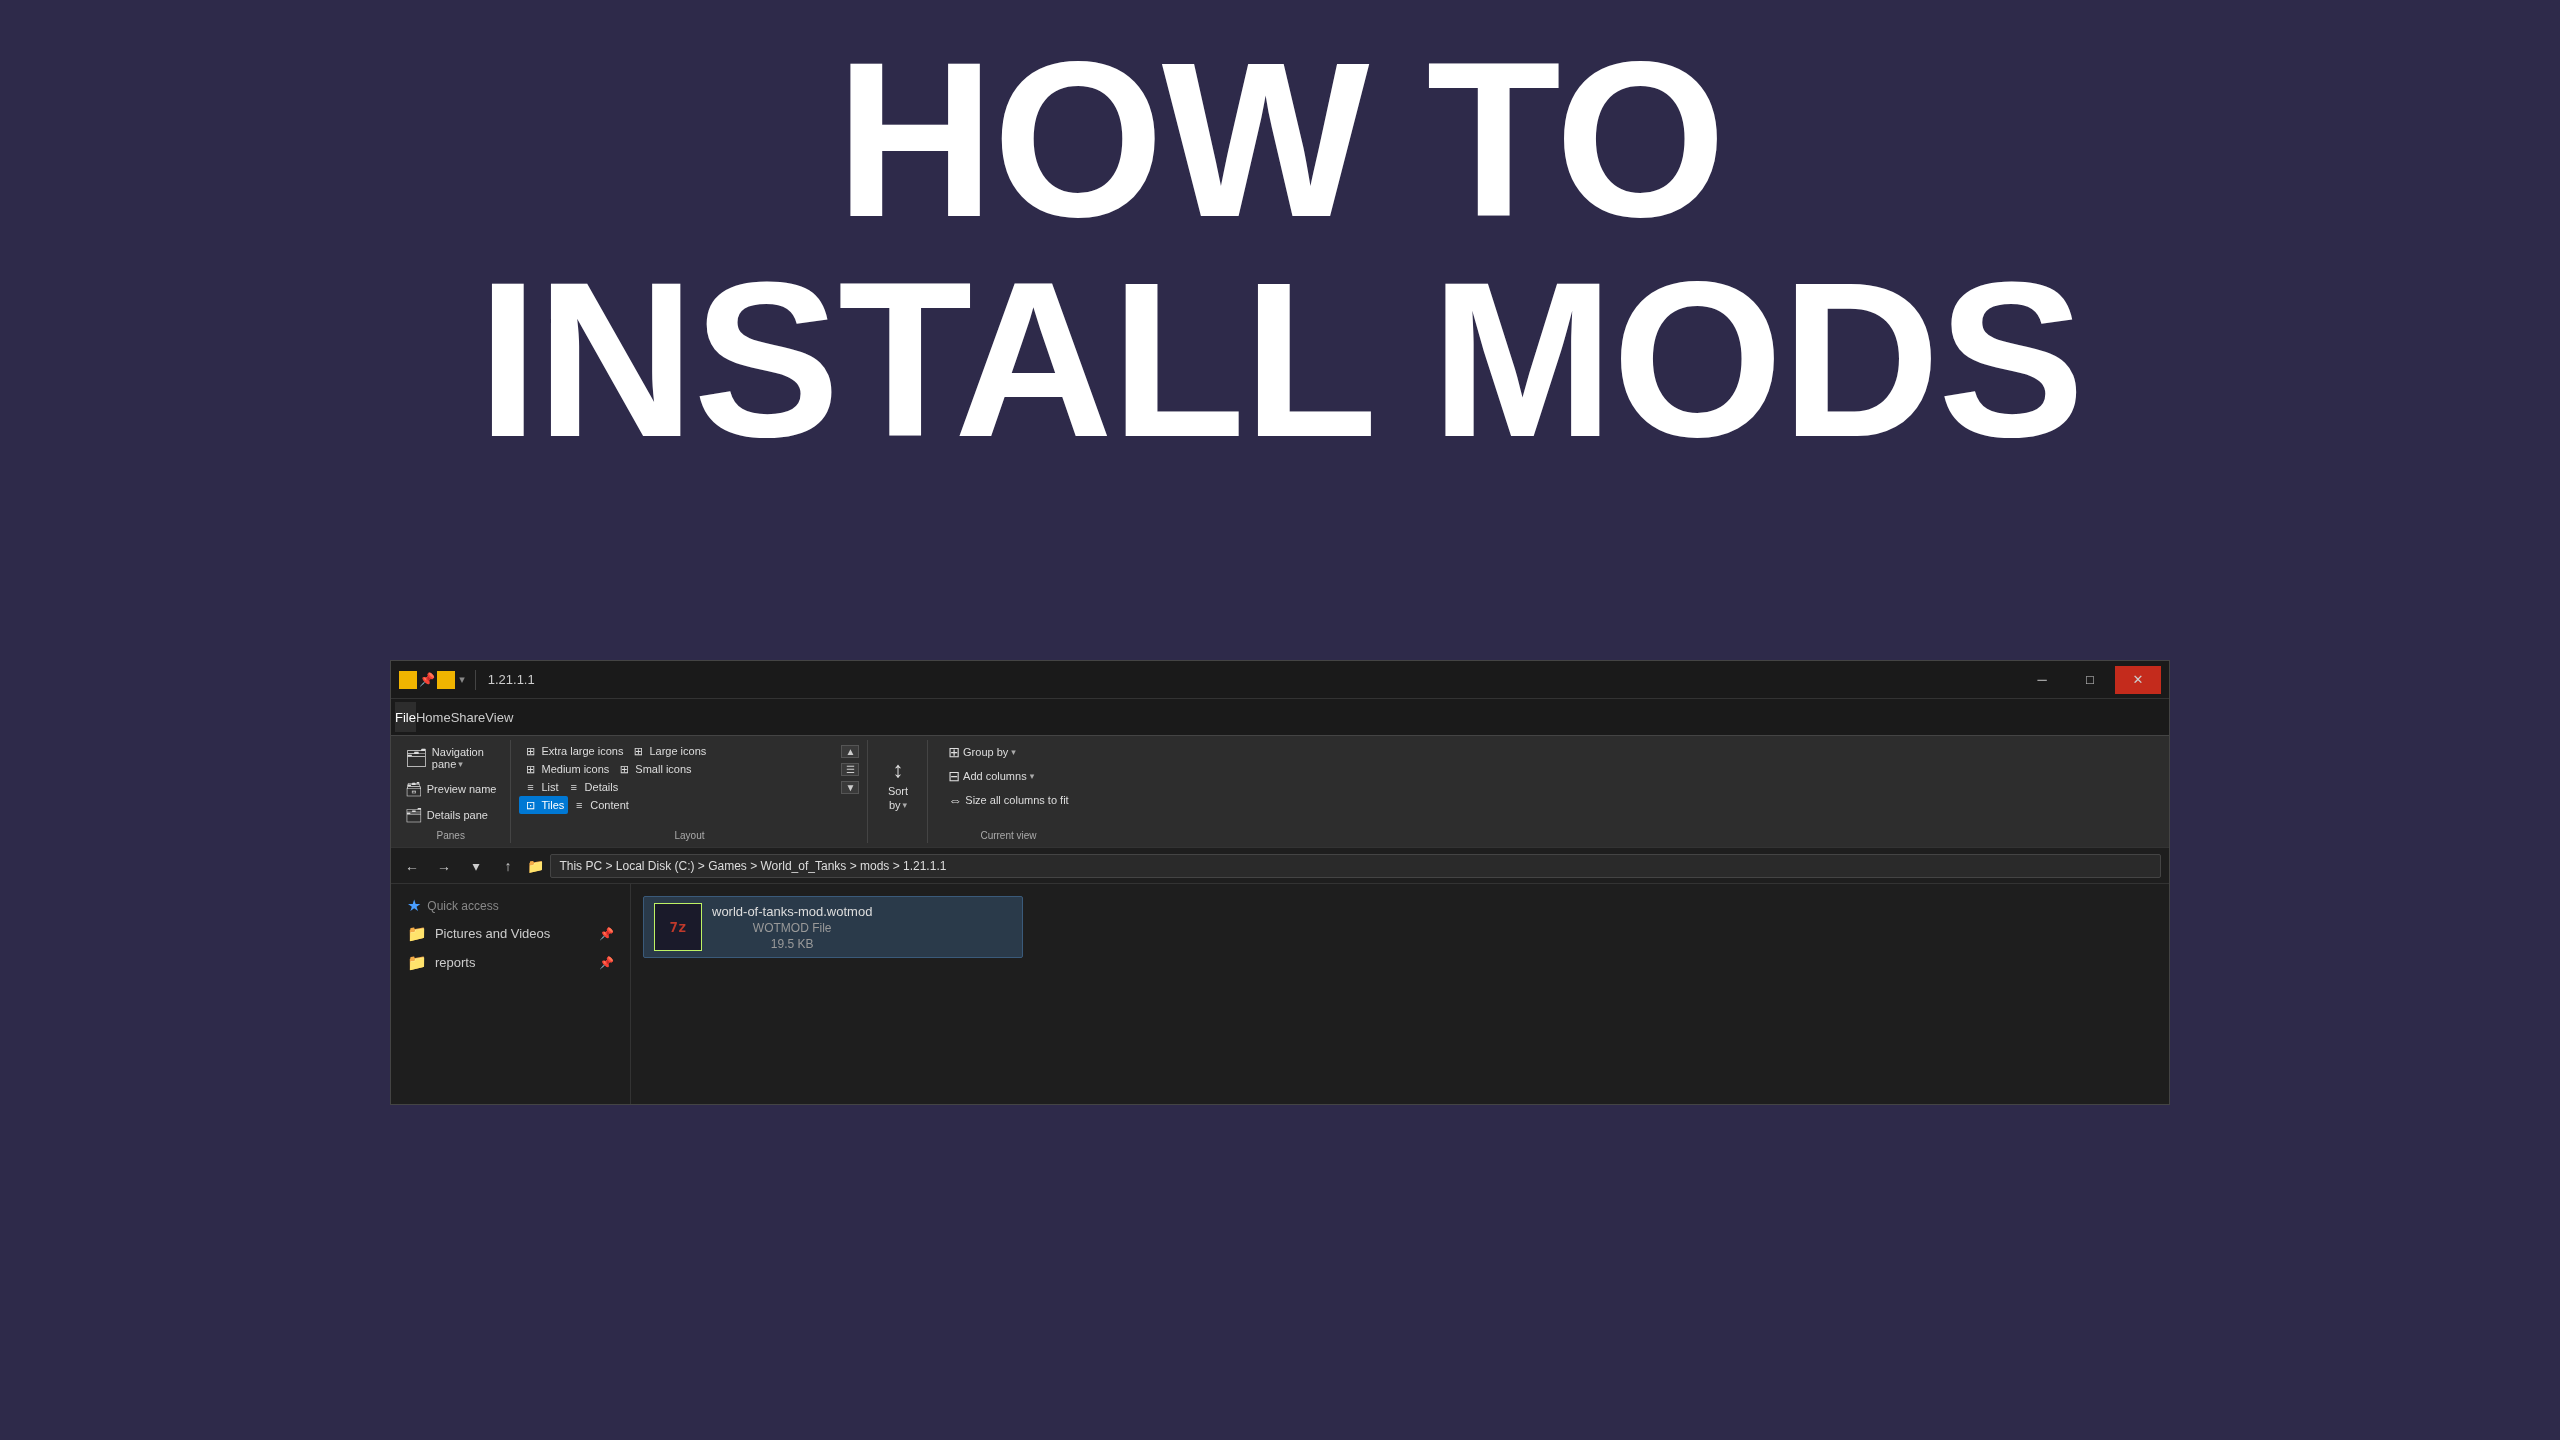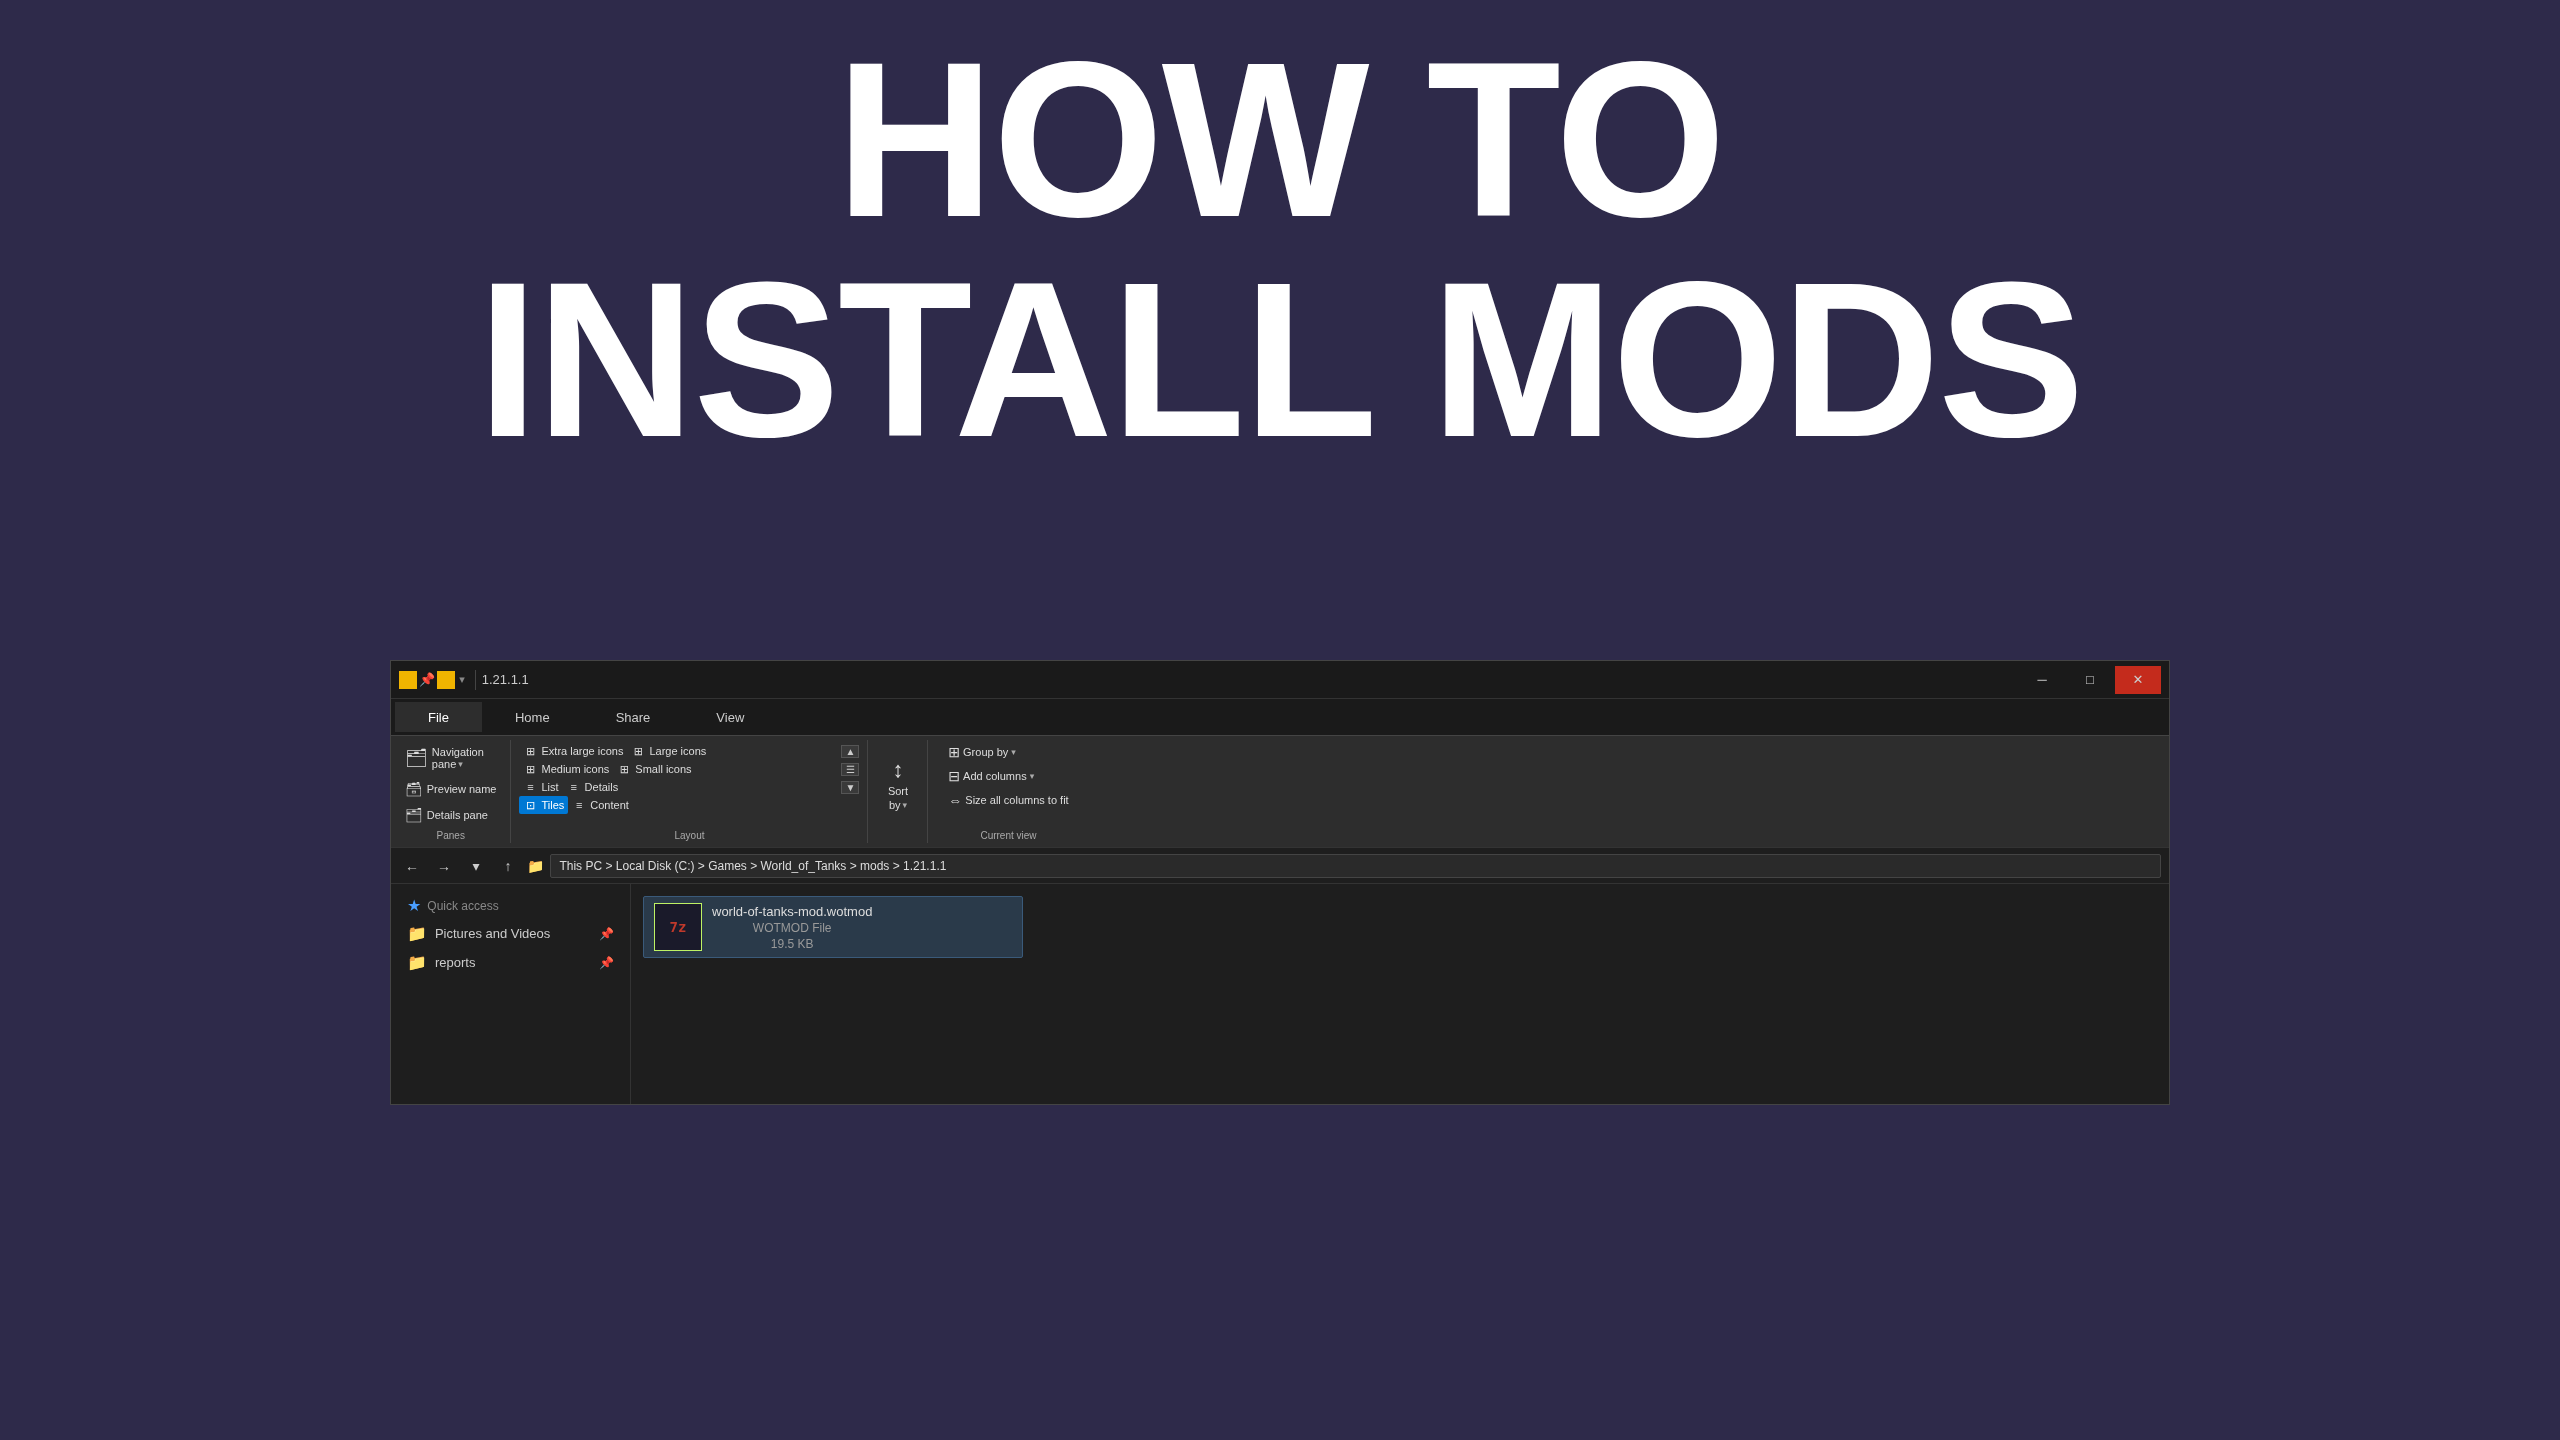--- a/index.html
+++ b/index.html
@@ -62,40 +62,41 @@
     .title-bar-divider {
       width: 1px;
       height: 20px;
       background: #444;
       margin: 0 6px;
     }
 
     .title-bar-text {
       color: #ccc;
       font-size: 13px;
+      margin-left: 6px;
     }
 
     
     .ribbon {
       background: #1a1a1a;
       border-bottom: 1px solid #333;
     }
 
     
     .tab-bar {
       display: flex;
       align-items: center;
       height: 36px;
       padding: 0 4px;
       background: #1a1a1a;
     }
 
     .tab {
       height: 30px;
-      padding: 0 33px;
+      padding: 0 0;
       display: flex;
       align-items: center;
       font-size: 13px;
       color: #ccc;
       cursor: pointer;
       border: none;
       background: transparent;
     }
 
     .tab.active {

